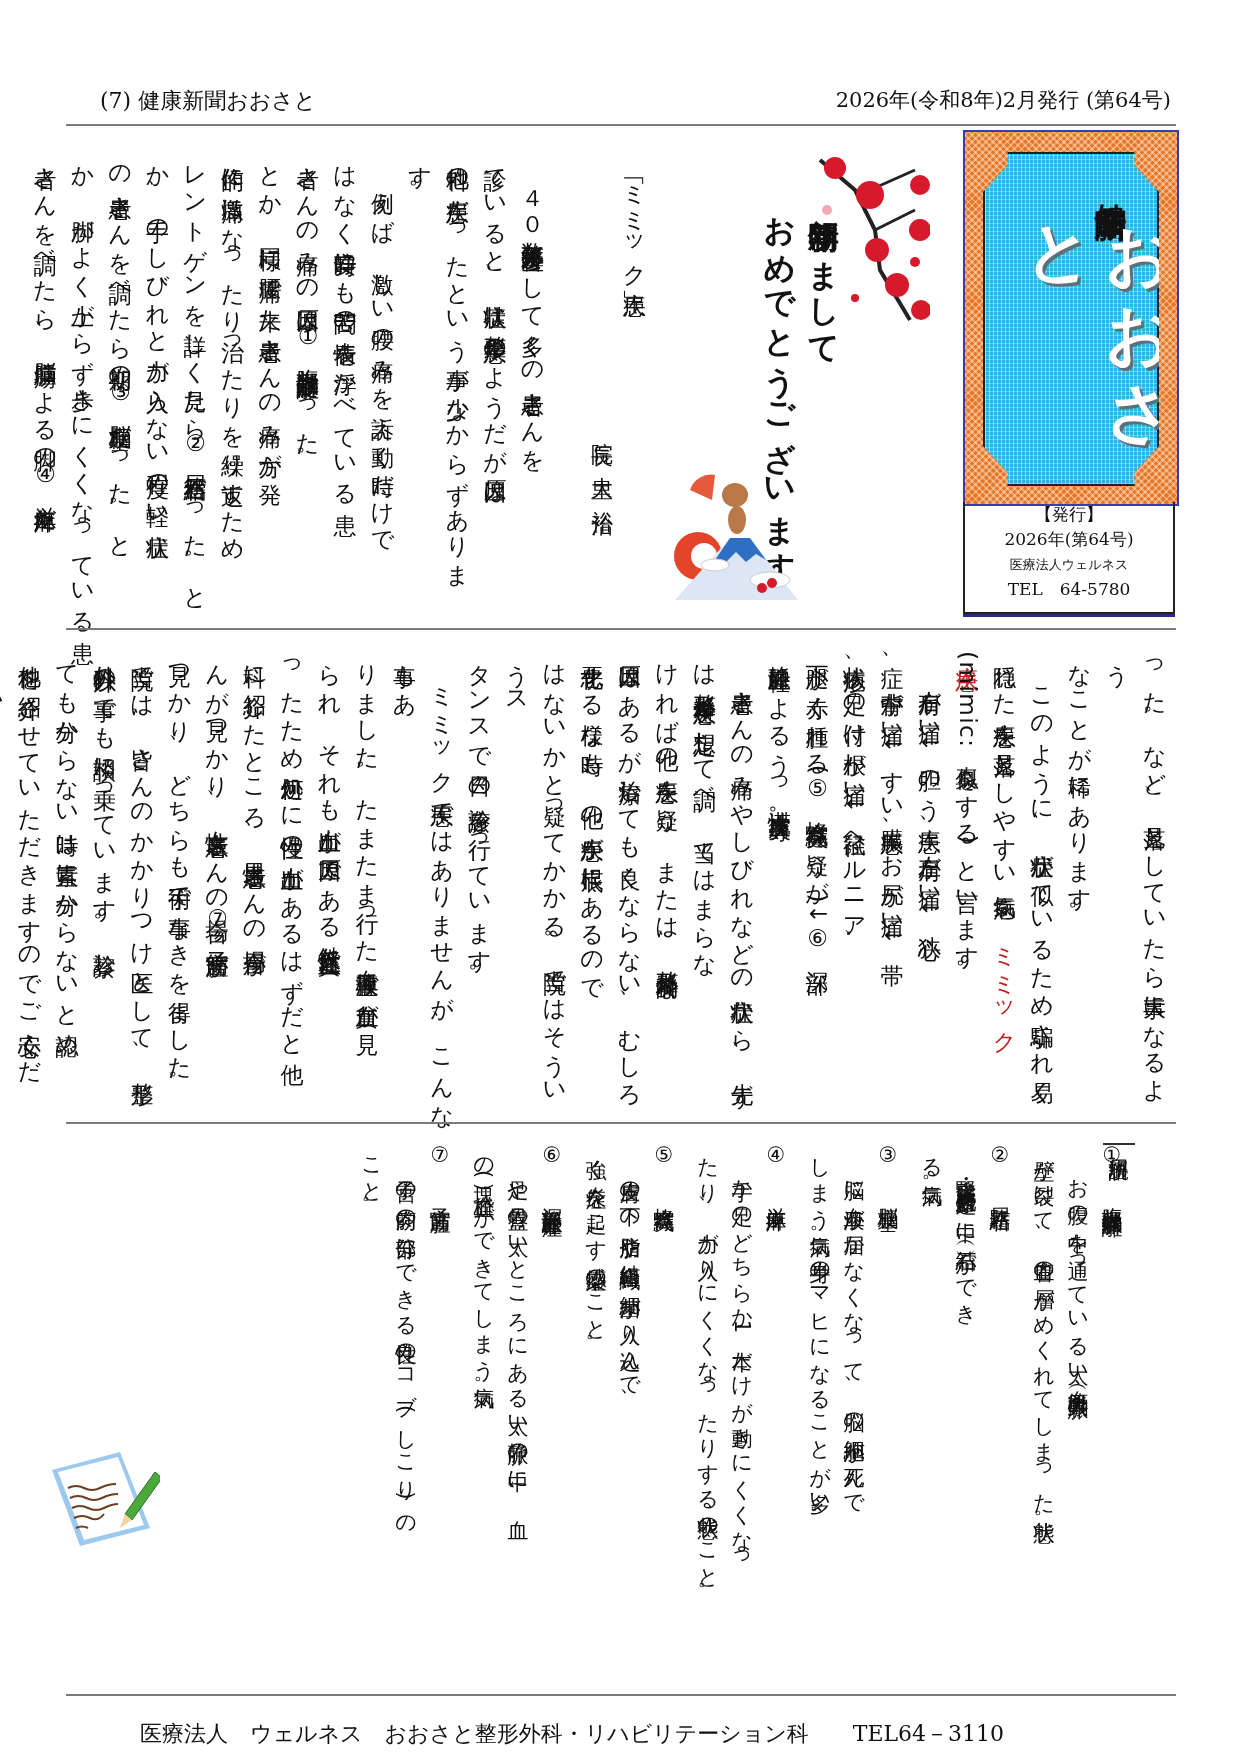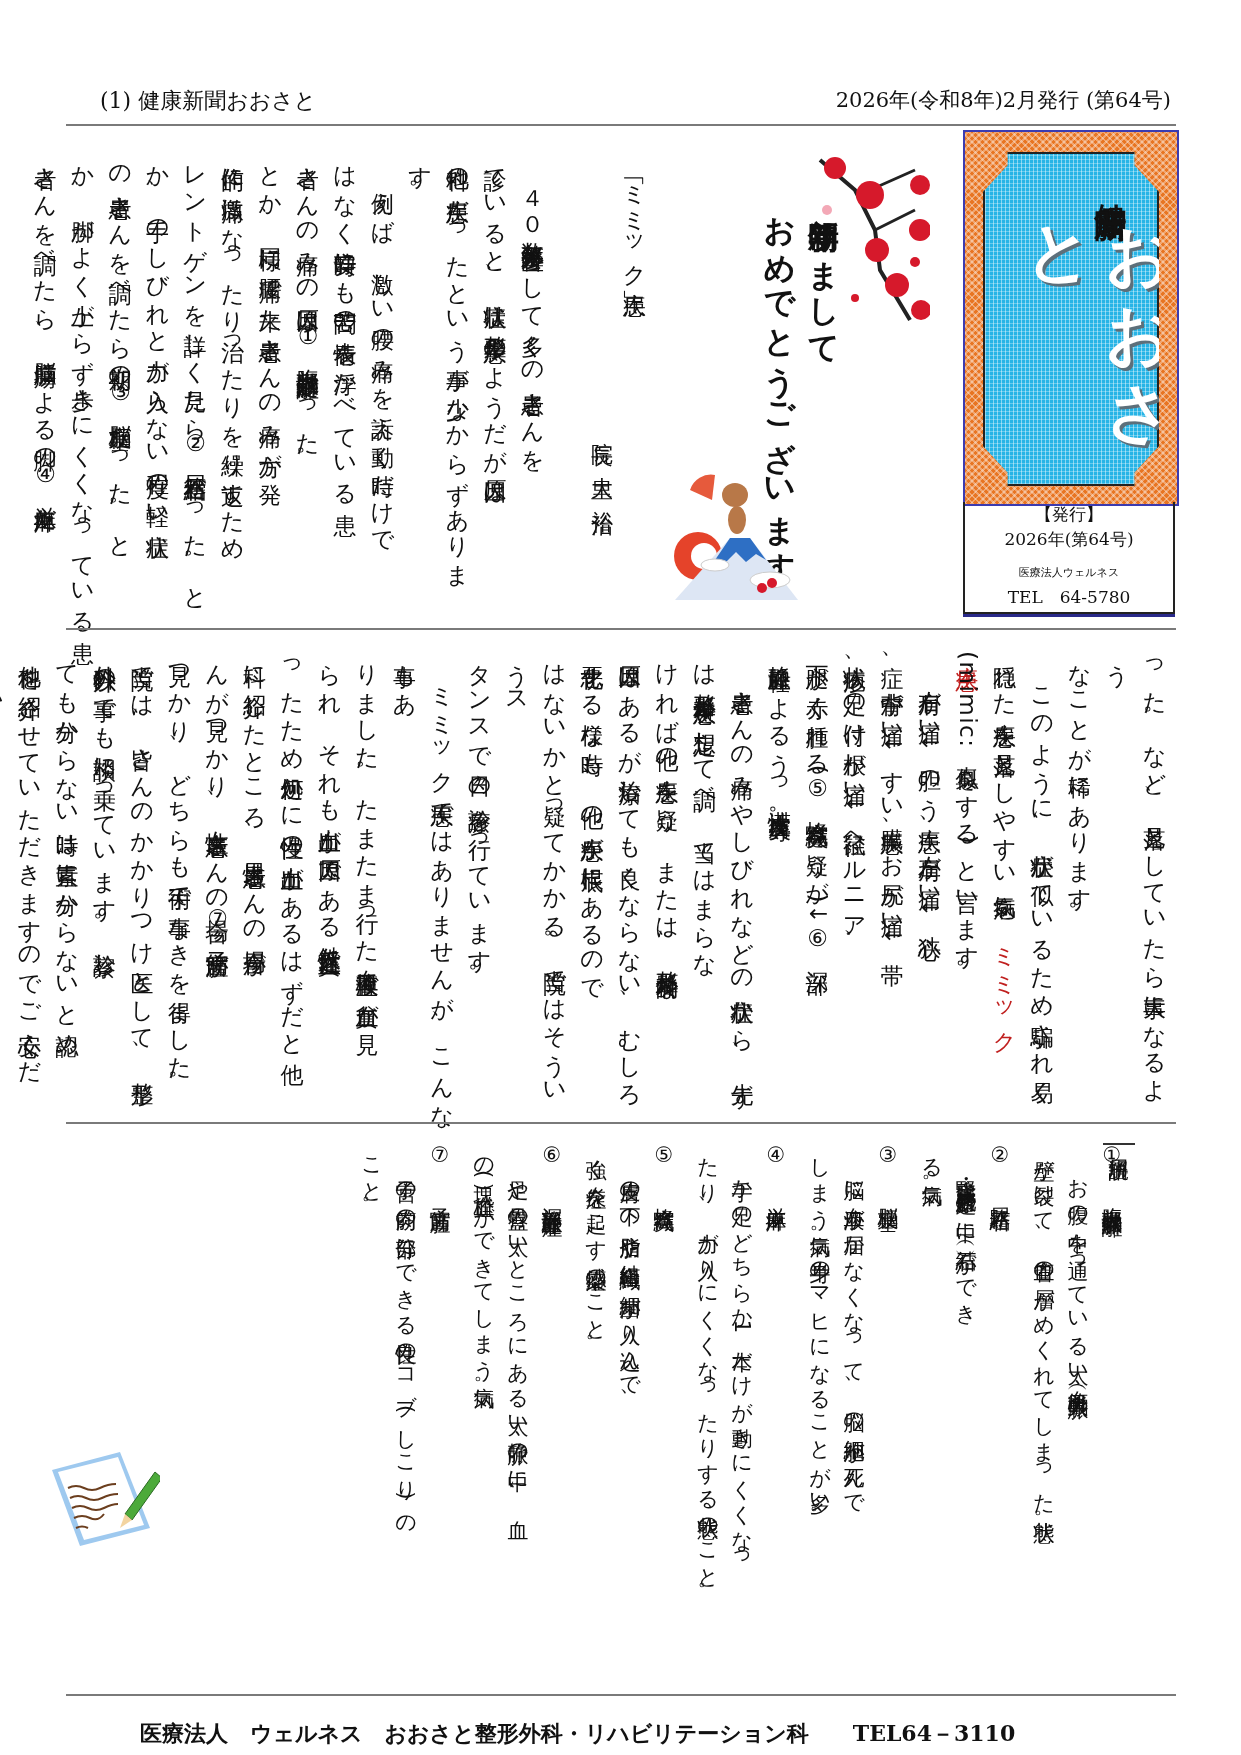--- a/index.html
+++ b/index.html
@@ -22,33 +22,33 @@
                 repeating-linear-gradient(90deg, rgba(255,255,255,.45) 0 1px, transparent 1px 4px),
                 repeating-linear-gradient(0deg, rgba(255,255,255,.3) 0 1px, transparent 1px 4px),
                 #27b4e6; border:2px solid #222;
                 clip-path: polygon(14% 0,86% 0,86% 4%,100% 12%,100% 88%,86% 96%,86% 100%,14% 100%,14% 96%,0 88%,0 12%,14% 4%); }
   .masthead-kanji { position:absolute; right:24px; top:24px; writing-mode:vertical-rl; font-size:32px; font-weight:bold;
                     font-family:"DejaVu Sans",sans-serif; color:#111; letter-spacing:2px; }
   .masthead-title { position:absolute; left:34px; top:26px; writing-mode:vertical-rl; font-size:66px; font-weight:bold;
                     font-family:"DejaVu Sans",sans-serif; color:#fff; text-shadow:3px 3px 0 #5d6f7a; line-height:80px; letter-spacing:4px; }
   .issue-box { left:963px; top:502px; width:212px; height:112px; border:2px solid #222; border-top:none;
                box-shadow: 0 3px 0 #2a2a8a; text-align:center; font-size:17px; line-height:25px; box-sizing:border-box; }
-  .issue-box .small { font-size:11px;margin-top:8px; }
+  .issue-box .small { font-size:13px; }
   .greeting { left:758px; top:195px; writing-mode:vertical-rl; font-size:31px; font-weight:bold; line-height:44px;
               font-family:"DejaVu Sans",sans-serif; letter-spacing:2px; }
   .title-bracket { left:620px; top:170px; writing-mode:vertical-rl; font-size:23px; }
   .author { left:587px; top:425px; writing-mode:vertical-rl; font-size:22px; letter-spacing:4px; }
   .glossary-label { left:1103px; top:1143px; width:30px; border:1px solid #333; writing-mode:vertical-rl; font-size:20px;
                     font-family:"DejaVu Sans",sans-serif; line-height:30px; text-align:center; }
-  .footer { left:140px; top:1719px; font-size:22px; word-spacing:6px;font-weight:bold; }
+  .footer { left:140px; top:1719px; font-size:22px; word-spacing:6px; }
 </style>
 </head>
 <body>
 
-<div class="abs header-left">(1) 健康新聞おおさと</div>
+<div class="abs header-left">(7) 健康新聞おおさと</div>
 <div class="abs header-right">2026年(令和8年)2月発行 (第64号)</div>
 <div class="rule" style="top:124px;"></div>
 
 <div class="abs masthead">
   <div class="masthead-inner">
     <div class="masthead-kanji">健康新聞</div>
     <div class="masthead-title">おおさと</div>
   </div>
 </div>
 <div class="abs issue-box">

